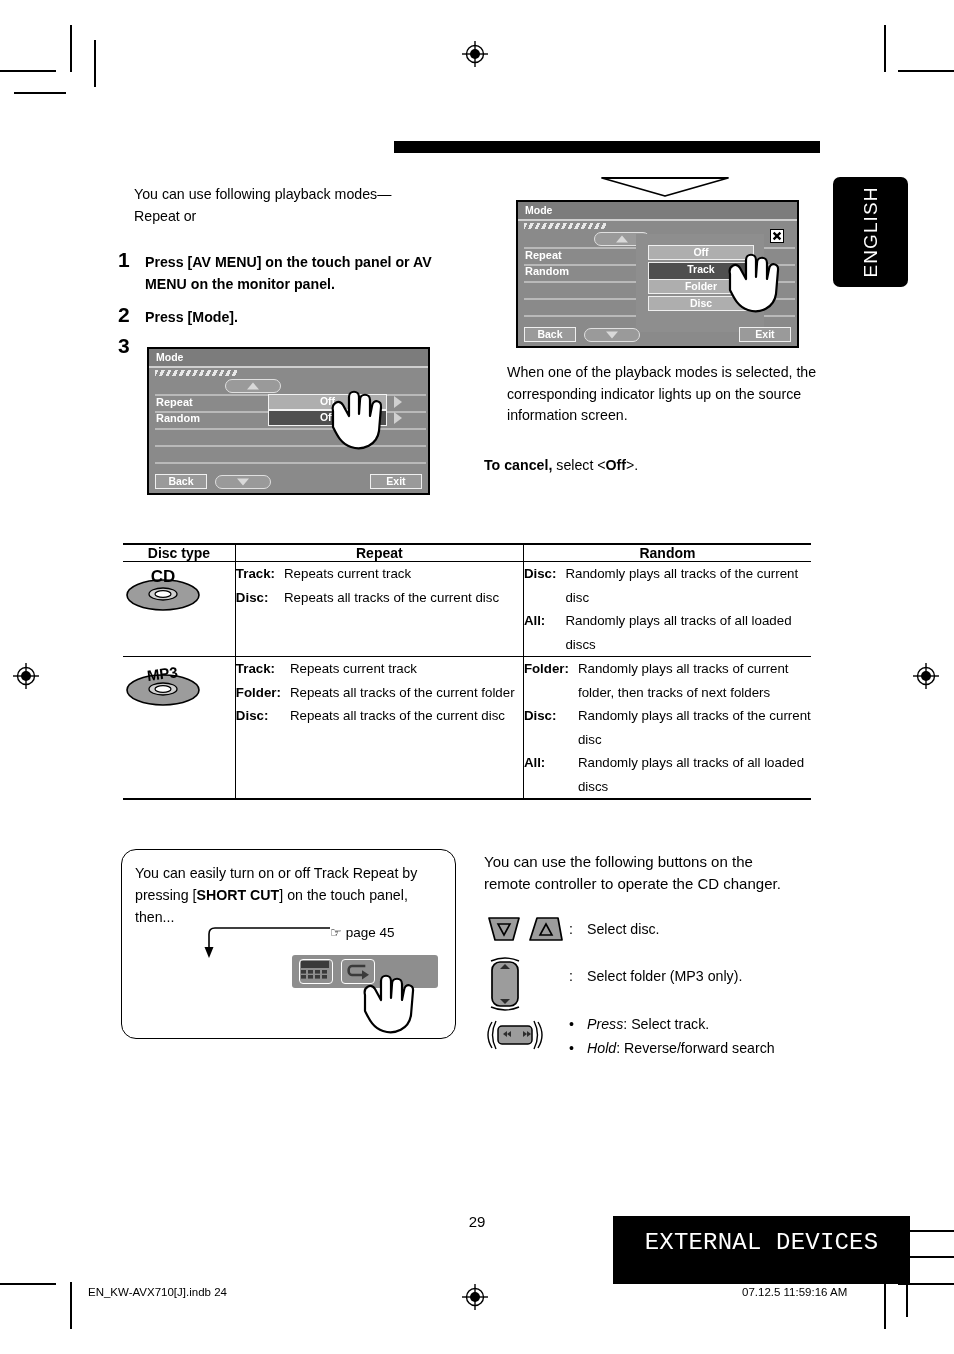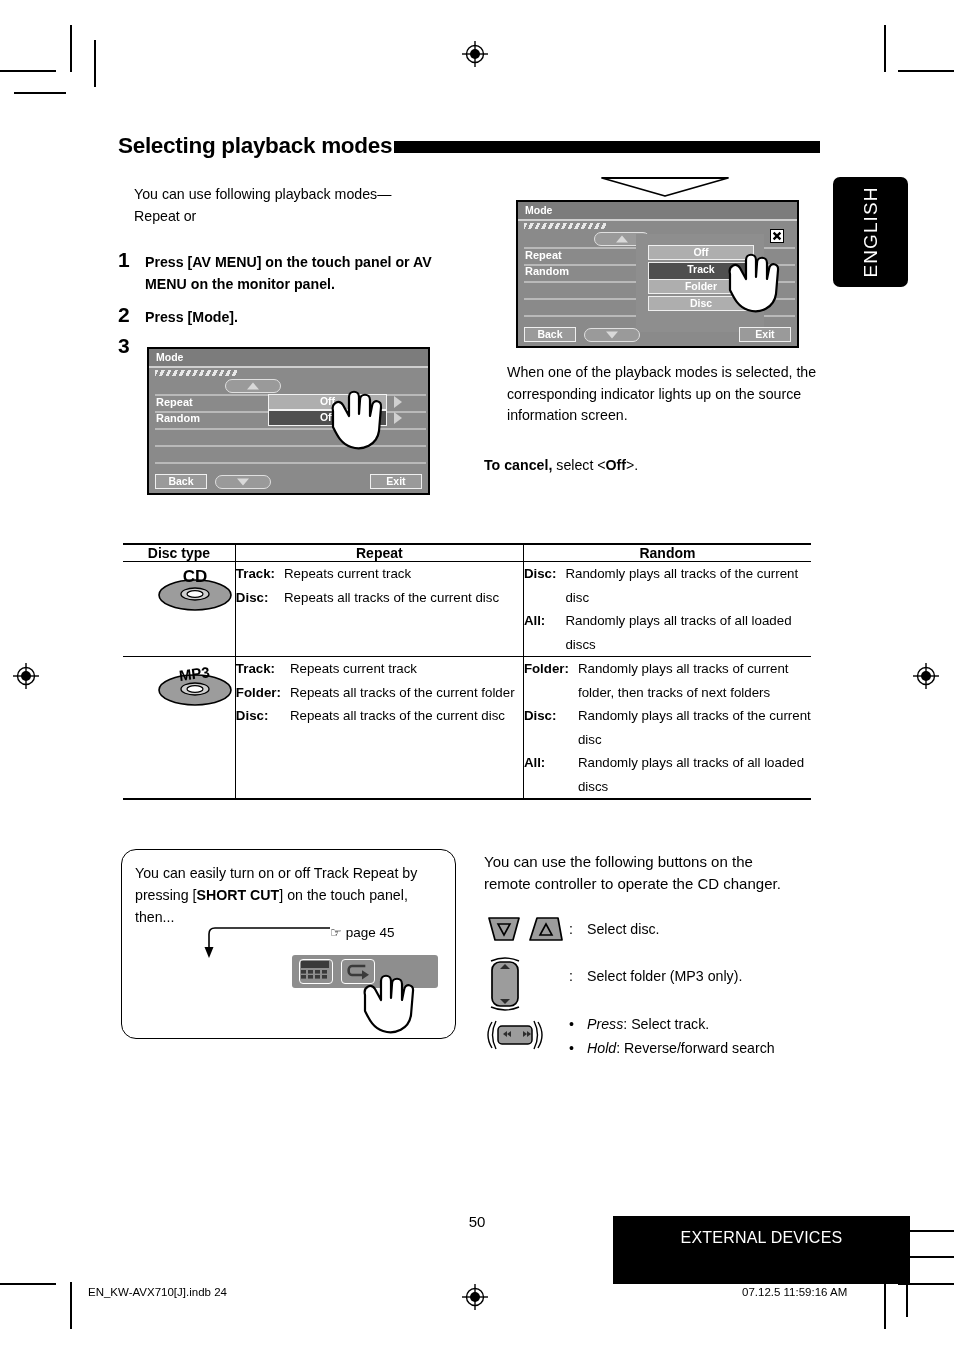--- a/index.html
+++ b/index.html
@@ -101,21 +101,21 @@
      padding:8px 0 8px 0;}
   .c-disc{width:112px;}
   .c-rep{width:288px;}
   .c-ran{width:288px;}
   .cellpad{padding:10px 6px 14px 12px;font-size:13.3px;line-height:23.5px;}
   .defs{display:table;}
   .defrow{display:table-row;}
   .dterm{display:table-cell;font-weight:bold;white-space:nowrap;
      padding-right:9px;vertical-align:top;margin-top:48px;}
   .ddesc{display:table-cell;vertical-align:top;}
-  .disc-cell{text-align:right;padding-top:34px;}
+  .disc-cell{text-align:left;padding-top:34px;}
   .disc-cell.mp3{padding-top:44px;}
 
   
   .discicon{position:relative;width:80px;height:48px;display:inline-block;}
   .discicon svg{display:block;}
 
   
   #tipbox{position:absolute;left:121px;top:849px;width:335px;height:190px;
      border:1.6px solid #000;border-radius:15px;box-sizing:border-box;}
   #tipbox-txt{position:absolute;left:13px;top:12px;width:312px;
@@ -137,21 +137,21 @@
   .rrow i{font-style:italic;}
   .ricon{position:absolute;}
   .ricon svg{display:block;}
 
   
   #pagenum{position:absolute;left:0;top:1213px;width:954px;text-align:center;
      font-size:15px;}
   #secbadge{position:absolute;left:613px;top:1216px;width:297px;height:68px;
      background:#000;}
   #secbadge span{position:absolute;left:0;right:0;top:13px;text-align:center;
-     color:#fff;font-size:16px;letter-spacing:0.2px;}
+     color:#fff;font-size:24px;letter-spacing:0.2px;font-family:Liberation Mono, monospace;}
   #footer-left{position:absolute;left:88px;top:1286px;font-size:11.5px;}
   #footer-right{position:absolute;left:742px;top:1286px;font-size:11.5px;white-space:nowrap;}
 </style>
 </head>
 <body>
 
 <div class="crop" style="left:70px;top:25px;width:1.6px;height:47px;"></div>
 <div class="crop" style="left:94px;top:40px;width:1.6px;height:47px;"></div>
 <div class="crop" style="left:0px;top:70px;width:56px;height:1.6px;"></div>
 <div class="crop" style="left:14px;top:92px;width:52px;height:1.6px;"></div>
@@ -197,21 +197,20 @@
     <circle cx="14" cy="14" r="8.5" fill="none" stroke="#000" stroke-width="1.4"></circle>
     <circle cx="14" cy="14" r="5" fill="#000"></circle>
     <line x1="14" y1="1" x2="14" y2="27" stroke="#000" stroke-width="1.4"></line>
     <line x1="1" y1="14" x2="27" y2="14" stroke="#000" stroke-width="1.4"></line>
   </svg>
 </div>
 
 <div id="page">
 
   <div id="title-row">
-    <span id="page-title">Selecting playback modes</span>
     <div id="title-bar"></div>
   </div>
 
   <div id="intro">
     <p>You can use following playback modes—Repeat or</p>
   </div>
 
   <div class="step" id="step1">
     <div class="num">1</div>
     <div class="txt">Press [AV MENU] on the touch panel or AV MENU on the monitor panel.</div>
@@ -507,20 +506,20 @@
   </div>
   <div class="rrow" style="left:569px;top:1013px;width:260px;">
     <span class="colon">•</span>
     <span class="rtxt"><i>Press</i><span>: Select track.</span></span>
   </div>
   <div class="rrow" style="left:569px;top:1037px;width:260px;">
     <span class="colon">•</span>
     <span class="rtxt"><i>Hold</i><span>: Reverse/forward search</span></span>
   </div>
 
-  <div id="pagenum">50</div>
+  <div id="pagenum">29</div>
   <div id="secbadge">
     <span>EXTERNAL DEVICES</span>
   </div>
   <div id="footer-left">EN_KW-AVX710[J].indb   24</div>
   <div id="footer-right">07.12.5   11:59:16 AM</div>
 
 </div>
 
 </body></html>

